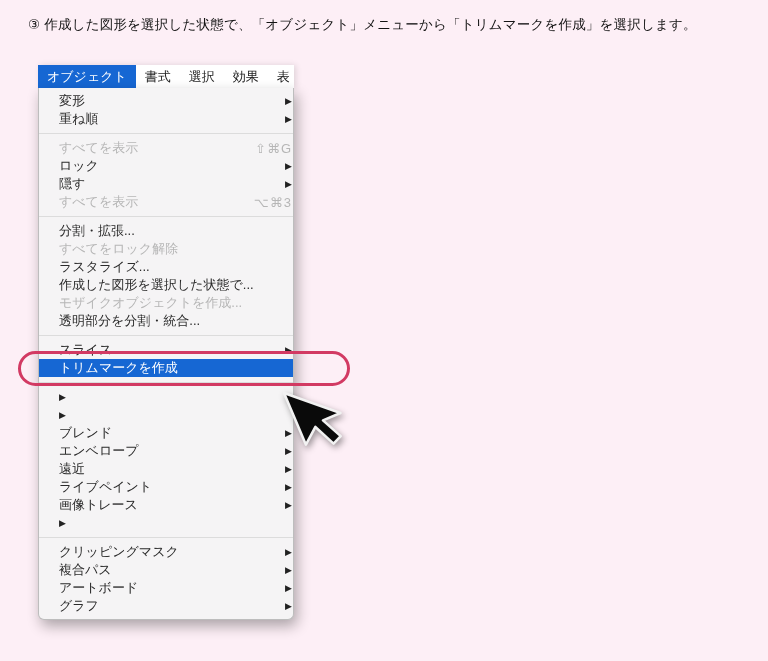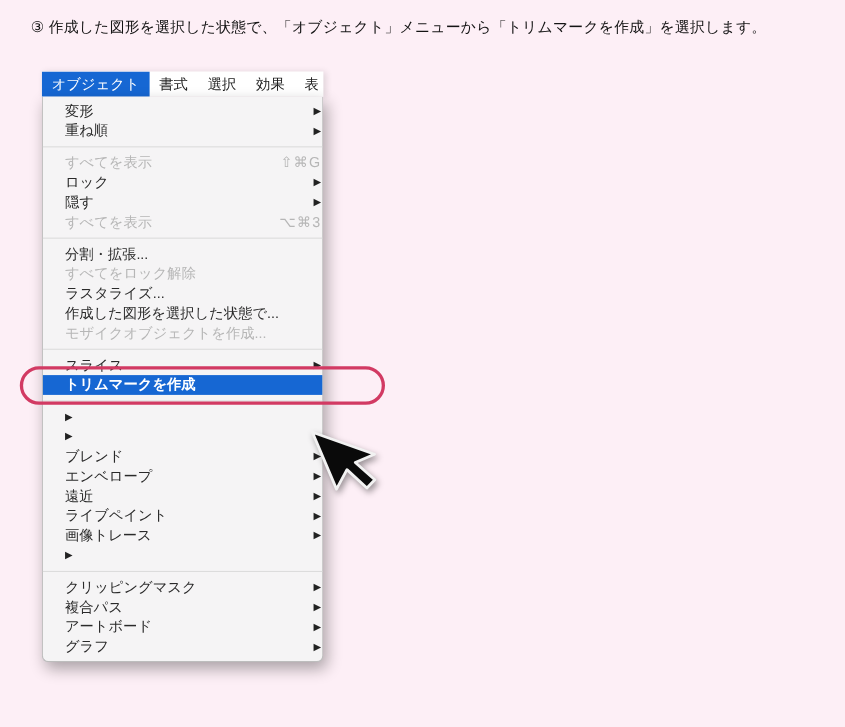--- a/index.html
+++ b/index.html
@@ -93,21 +93,20 @@
     transform:translateY(-0.5px);
   }
   .menu-row.disabled .label,
   .menu-row.disabled .shortcut,
   .menu-row.disabled .arrow{
     color:var(--disabled-color);
   }
   .menu-row.highlighted{
     background:var(--accent-blue);
     color:#ffffff;
-    font-weight:bold;
   }
   .menu-row.highlighted .label{color:#ffffff;}
   .separator{
     height:1px;
     margin:5px 0;
     background:var(--separator-color);
   }
   .annotation-oval{
     position:absolute;
     left:-21px;
@@ -181,20 +180,23 @@
         </div>
         <div class="menu-row">
           <span class="label">ラスタライズ...</span>
         </div>
         <div class="menu-row">
           <span class="label">作成した図形を選択した状態で...</span>
         </div>
         <div class="menu-row disabled">
           <span class="label">モザイクオブジェクトを作成...</span>
         </div>
+        <div class="menu-row">
+          <span class="label">透明部分を分割・統合...</span>
+        </div>
         <div class="separator"></div>
         <div class="menu-row">
           <span class="label">スライス</span>
           <span class="arrow">▶</span>
         </div>
         <div class="menu-row highlighted">
           <span class="label">トリムマークを作成</span>
           <span class="annotation-oval"></span>
         </div>
         <div class="separator"></div>

